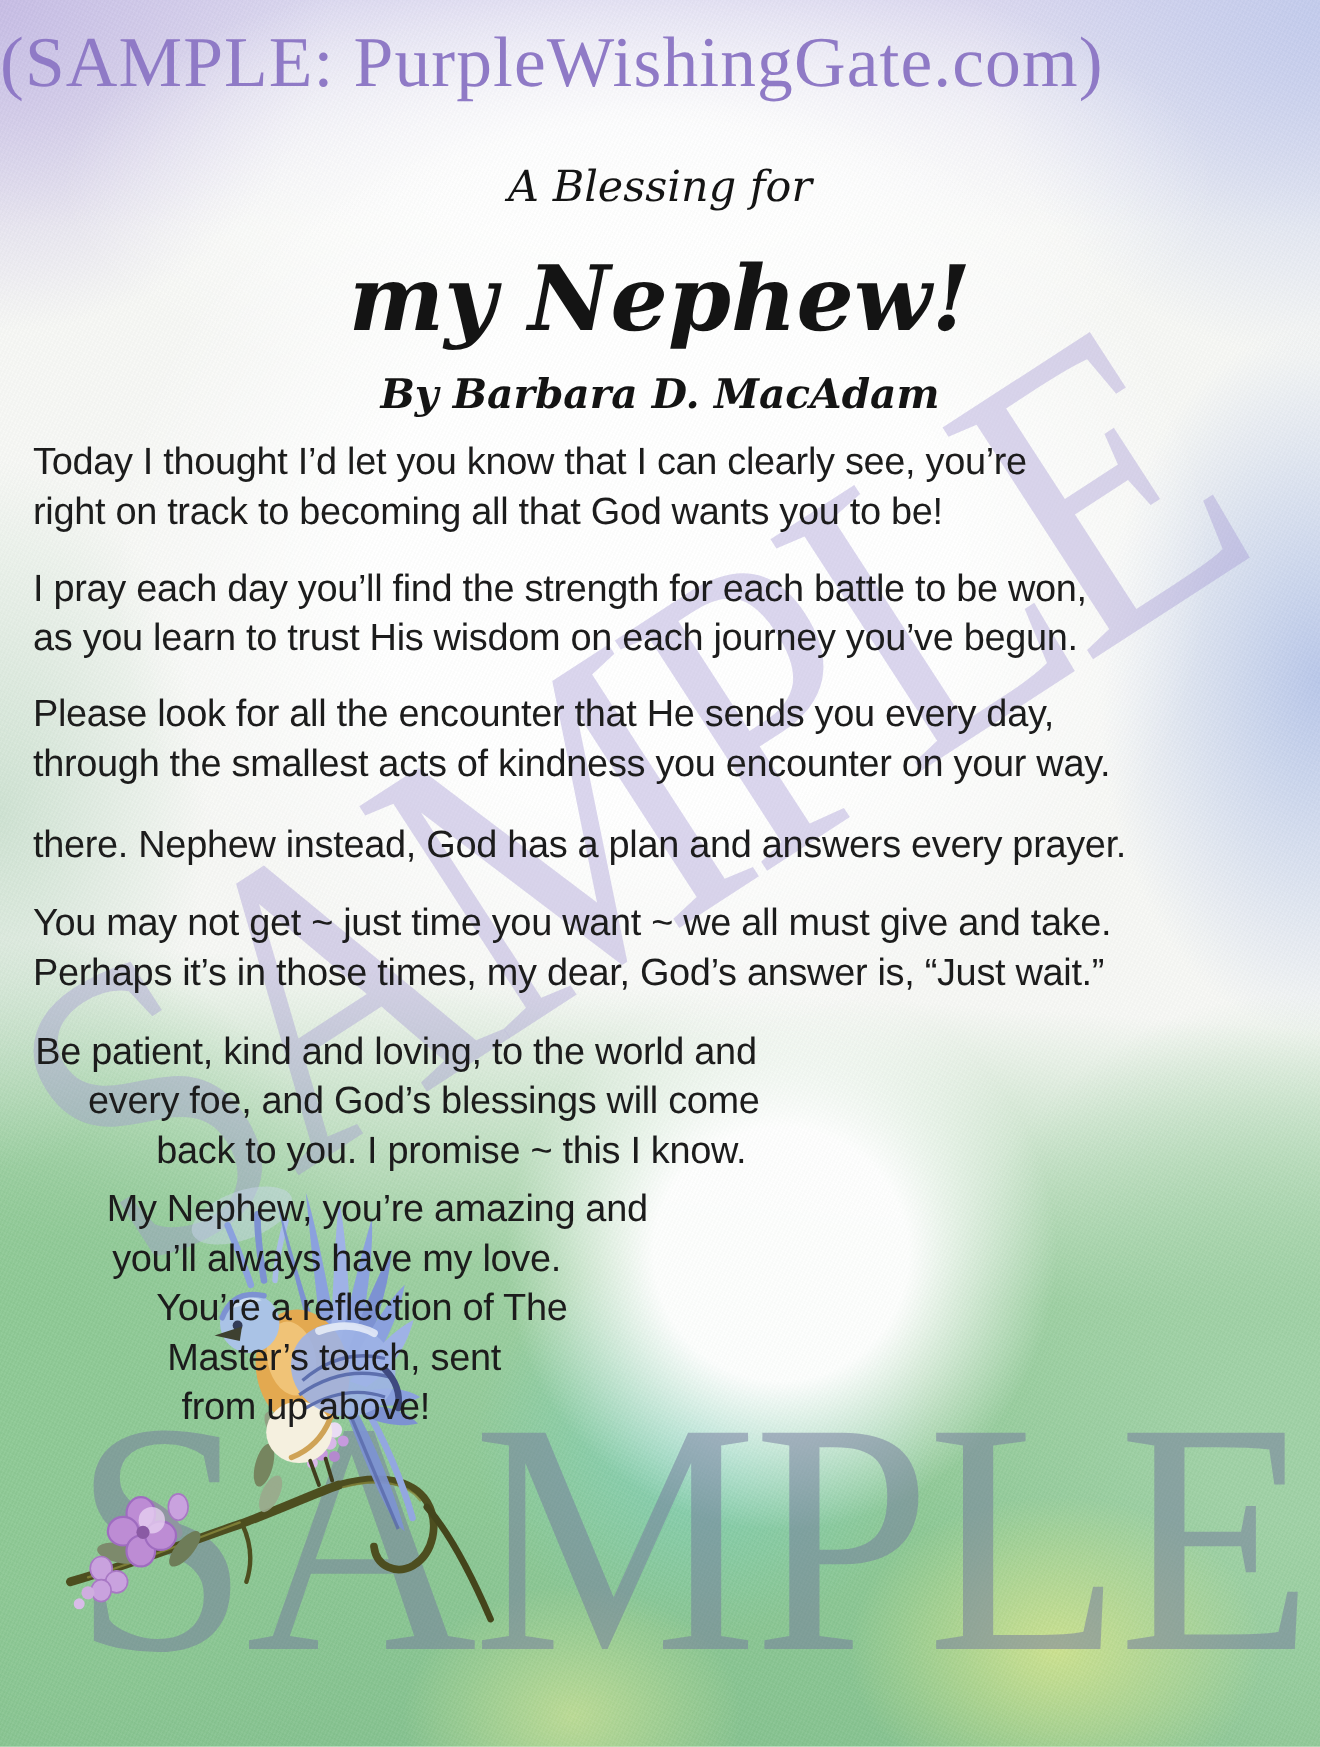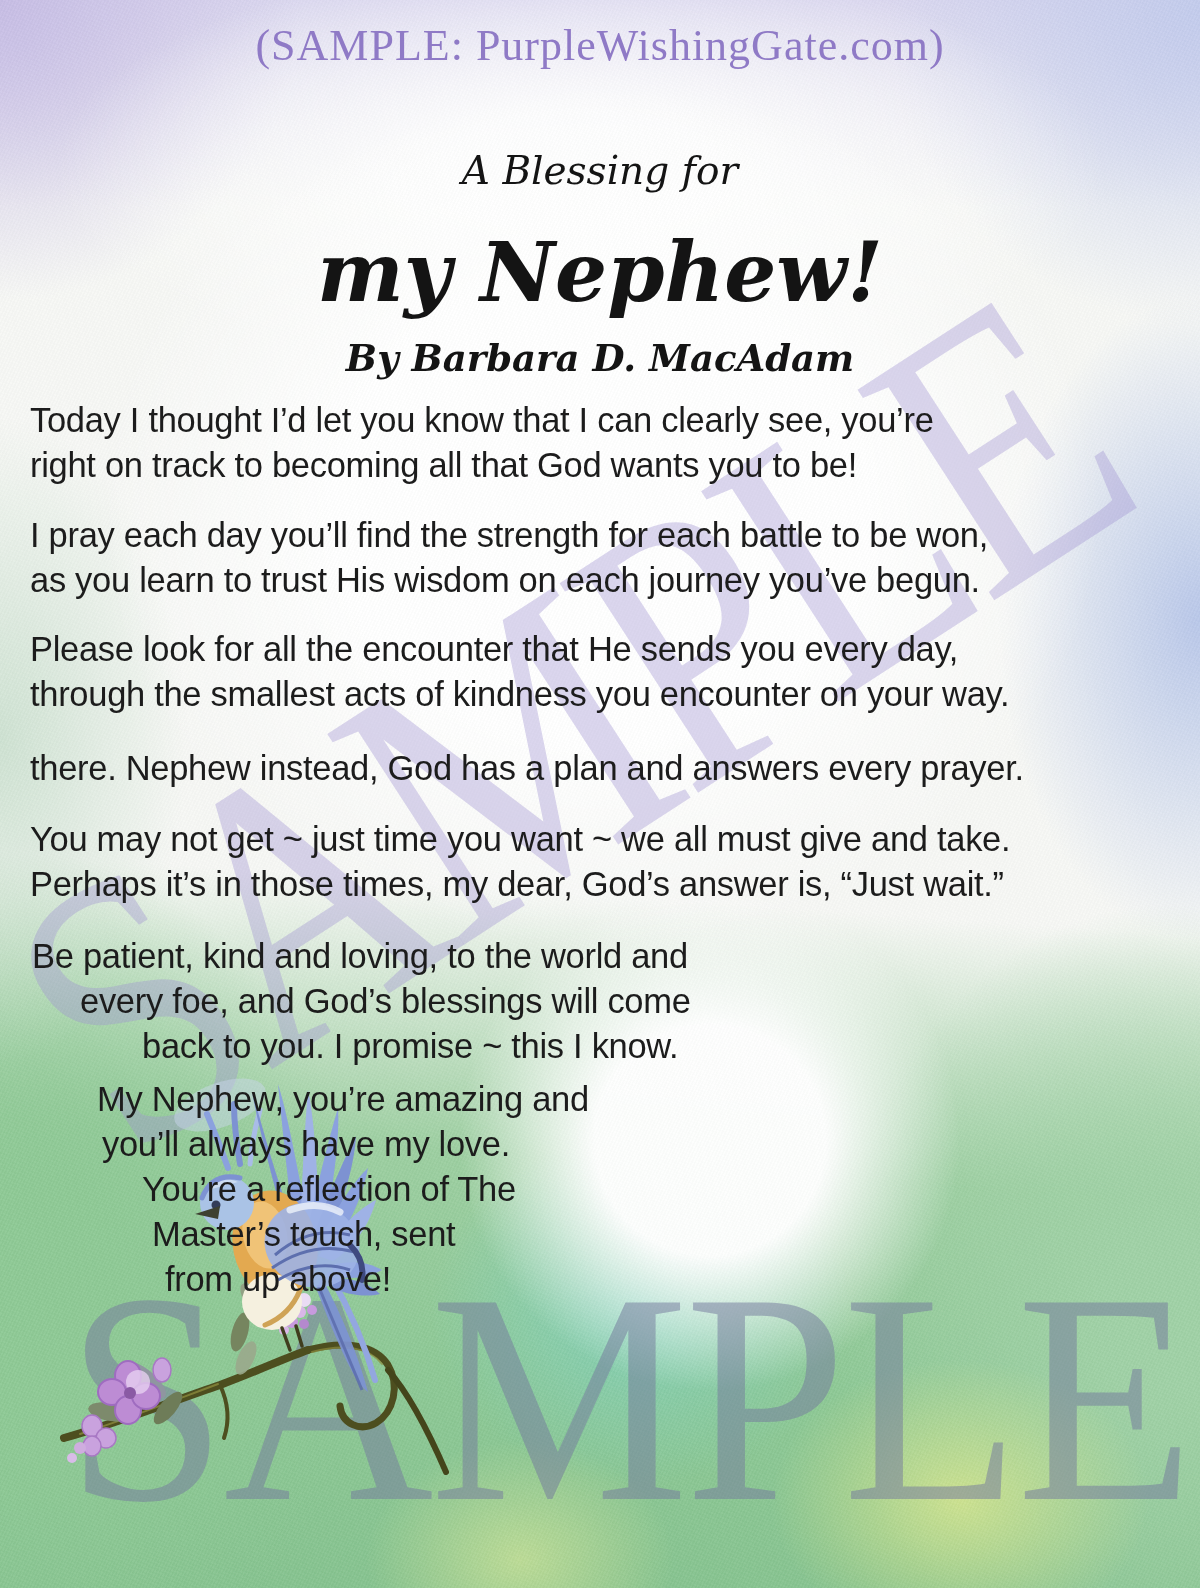--- a/index.html
+++ b/index.html
@@ -38,22 +38,22 @@
     font-family:"Liberation Serif",serif;font-size:325px;font-weight:400;
     letter-spacing:-12px;color:rgba(161,147,211,0.38);line-height:1;
   }
   .wm-bottom{
     position:absolute;left:628px;top:1248px;z-index:2;white-space:nowrap;
     transform:translateX(-50%) scaleX(0.97);transform-origin:center top;
     font-family:"Liberation Serif",serif;font-size:300px;font-weight:400;
     letter-spacing:-4px;color:rgba(116,122,158,0.52);line-height:1;
   }
   .wm-header{
-    position:absolute;left:0;right:0;top:20px;z-index:5;text-align:center;
-    font-family:"Liberation Serif",serif;font-size:44px;letter-spacing:1px;
+    position:absolute;left:0;right:0;top:20px;z-index:5;text-align:left;
+    font-family:"Liberation Serif",serif;font-size:65px;letter-spacing:1px;
     color:#8f7ac6;
   }
   .bird-svg{position:absolute;left:50px;top:1040px;z-index:3;}
   .titles{position:absolute;left:0;right:0;top:0;z-index:5;text-align:center;color:#141414;}
   .title1{position:absolute;left:0;right:0;top:148px;
     font-family:"DejaVu Serif",serif;font-style:italic;font-size:39px;font-weight:500;}
   .title2{position:absolute;left:0;right:0;top:224px;
     font-family:"DejaVu Serif",serif;font-style:italic;font-size:82px;font-weight:600;}
   .byline{position:absolute;left:0;right:0;top:336px;
     font-family:"DejaVu Serif",serif;font-style:italic;font-size:37px;font-weight:600;}

